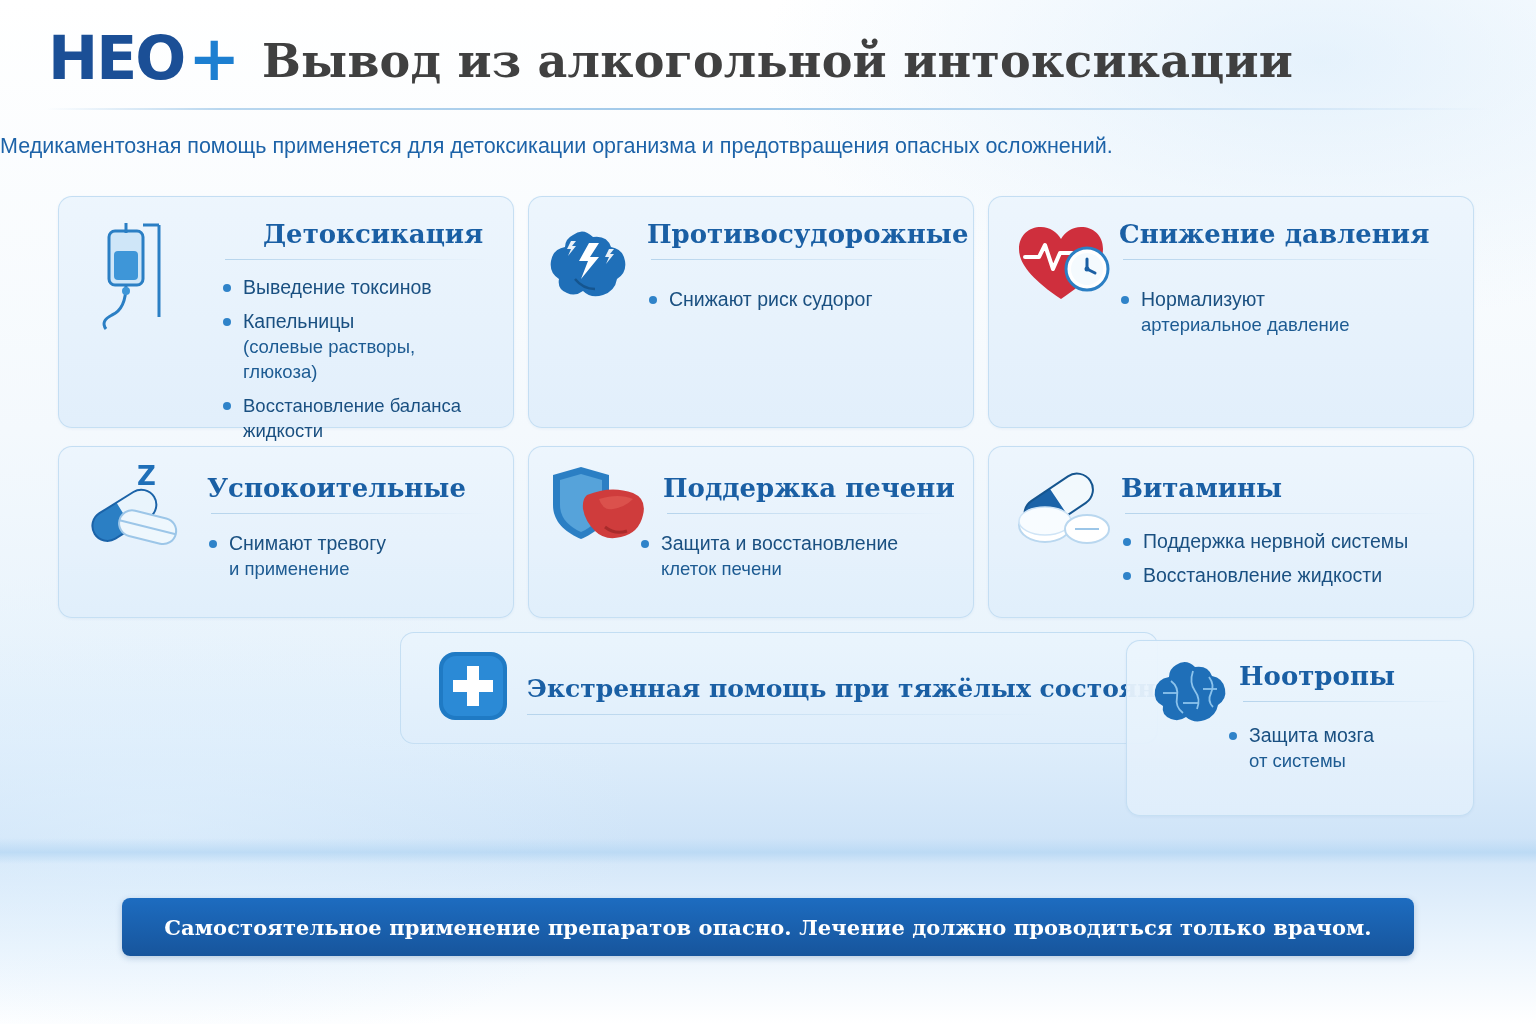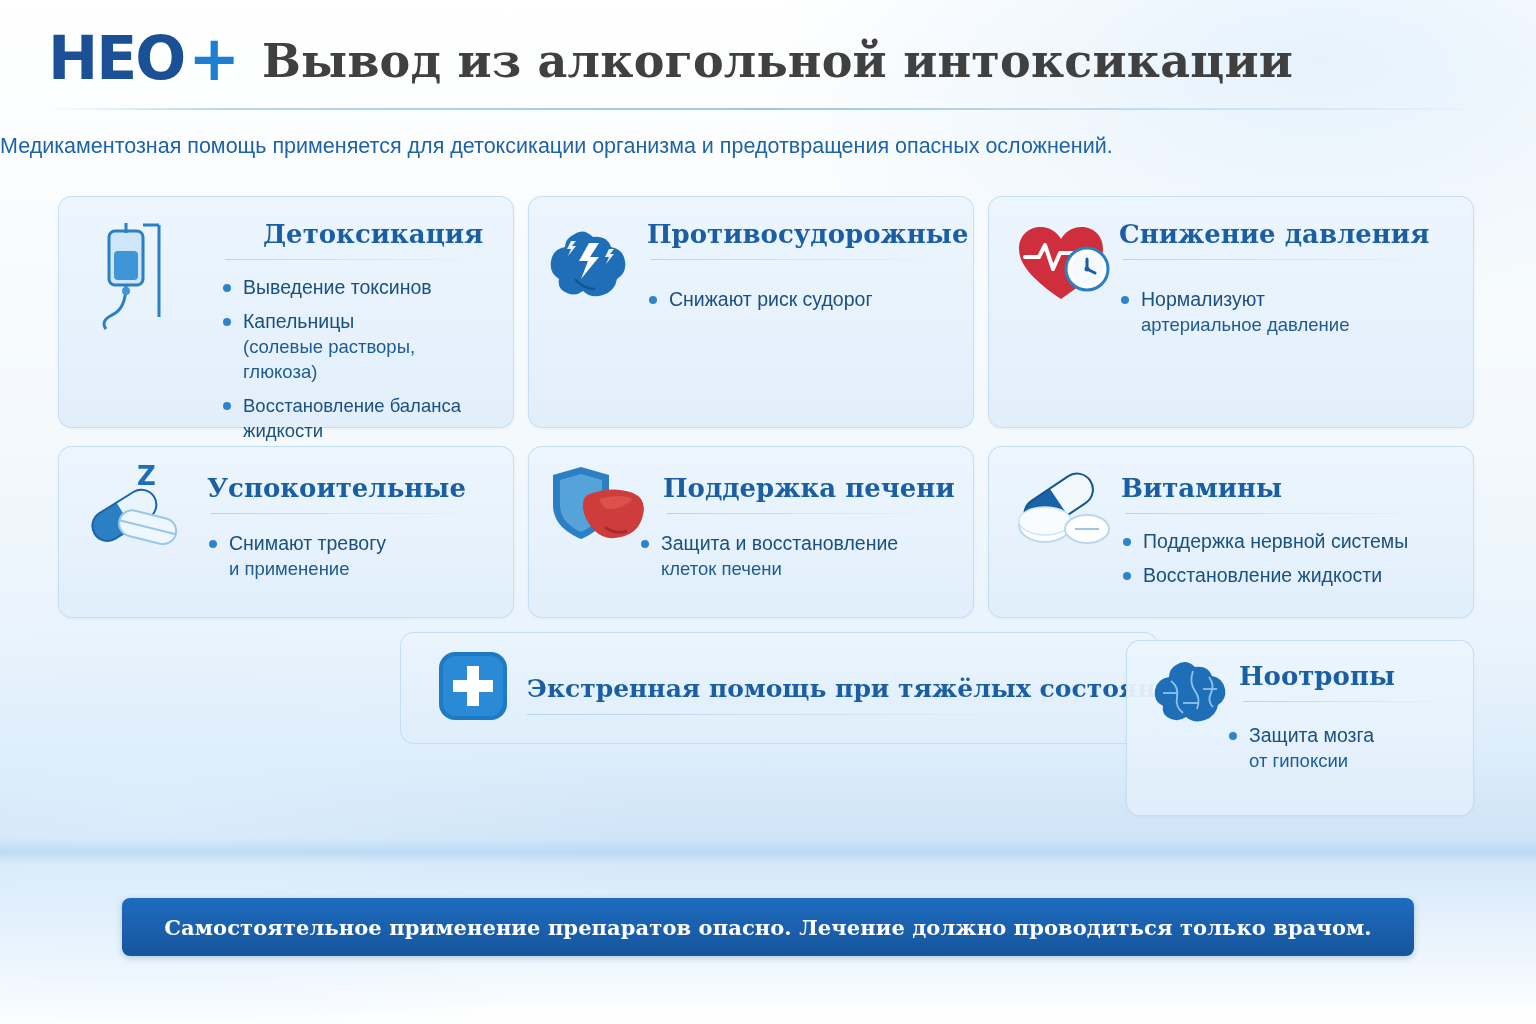--- a/index.html
+++ b/index.html
@@ -323,21 +323,21 @@
       </g>
     </svg>
   </div>
   <div class="card-head" style="left:112px; top:20px;">
     <span class="card-title">Ноотропы</span>
   </div>
   <div class="title-rule" style="left:116px; top:60px; width:212px;"></div>
   <ul class="bullets" style="left:100px; top:82px; width:232px;">
     <li><span class="dot"></span>
       <span>Защита мозга</span>
-      <span class="sub">от гипоксии</span>
+      <span class="sub">от системы</span>
     </li>
   </ul>
 </div>
 
 <div class="bottom-band"></div>
 
 <div class="footer-bar">
   <span class="footer-text">Самостоятельное применение препаратов опасно. Лечение должно проводиться только врачом.</span>
 </div>
 

